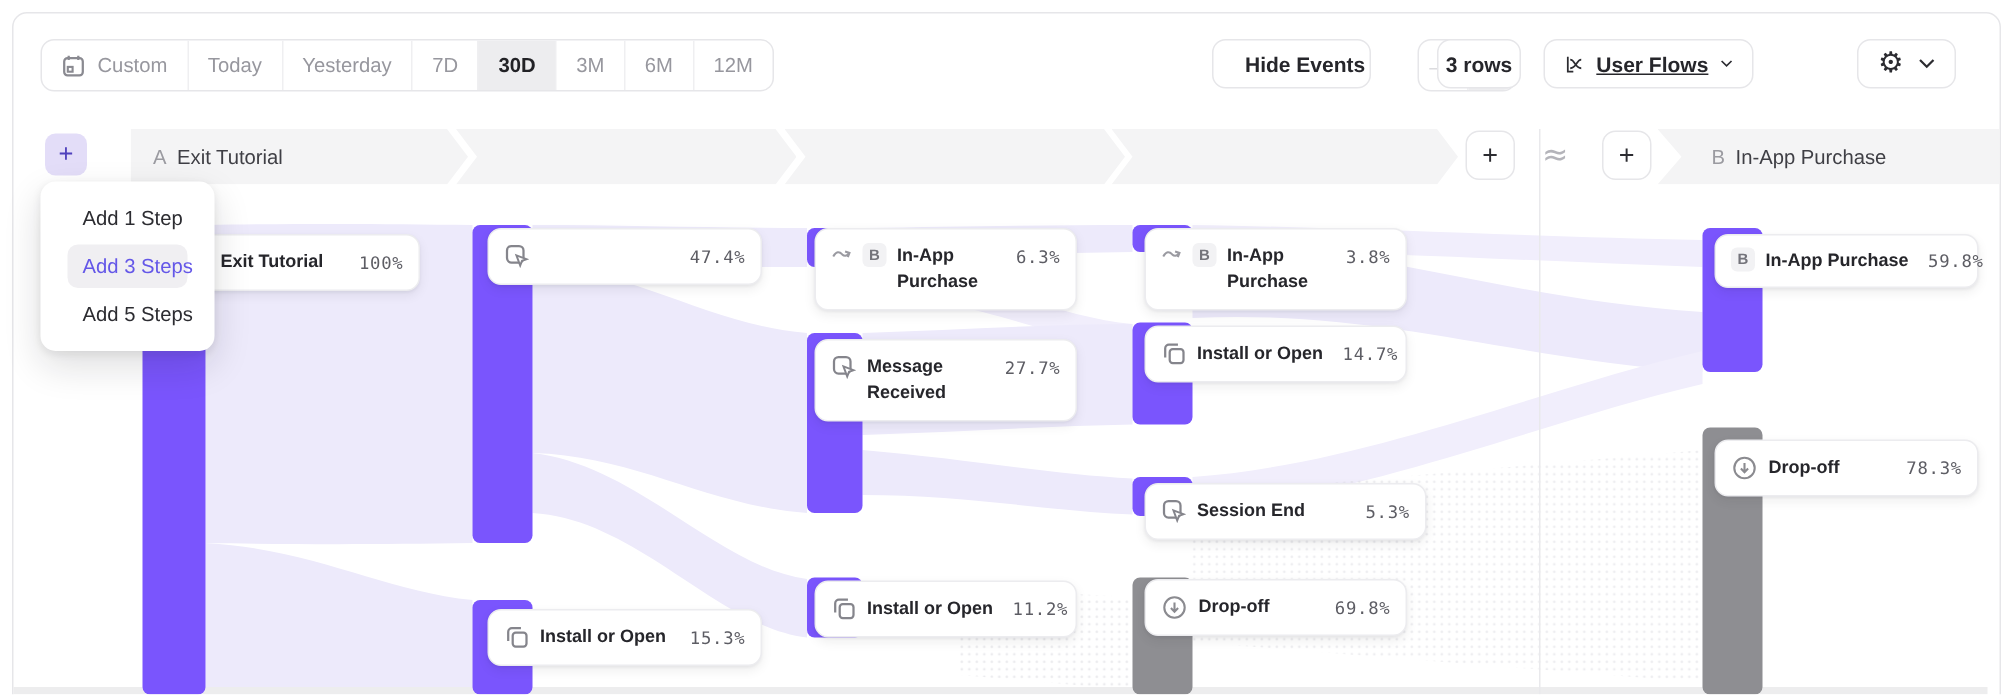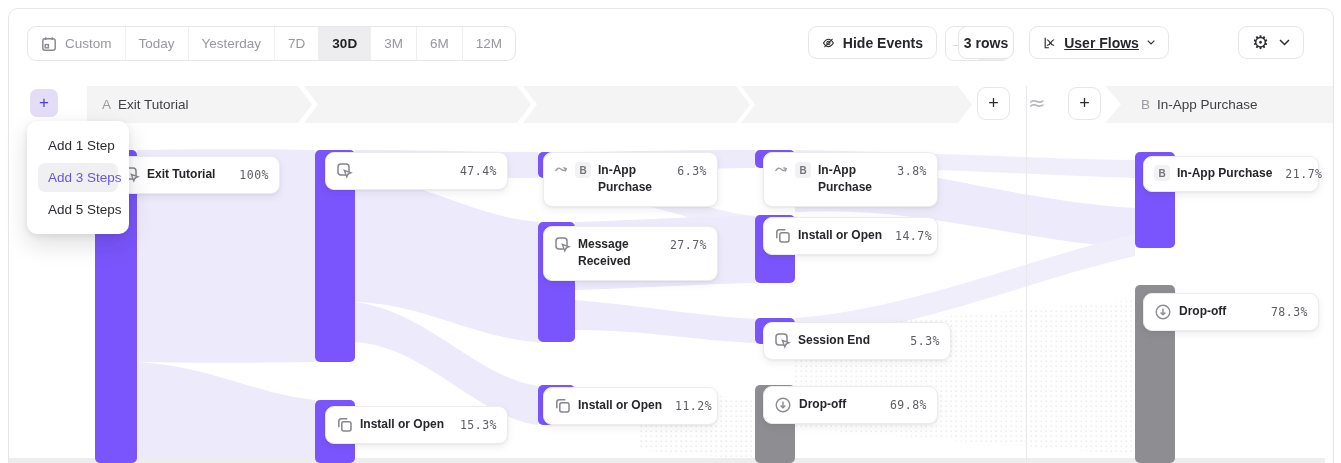--- a/index.html
+++ b/index.html
@@ -55,21 +55,21 @@
   .ctitle{font-size:12px;font-weight:700;color:#26262b;line-height:1.45;flex:0 1 auto;}
   .nw .ctitle{white-space:nowrap;}
   .cpct{margin-left:auto;font-family:"DejaVu Sans Mono",monospace;font-size:11.5px;letter-spacing:.5px;
         color:#5d5d64;white-space:nowrap;padding-left:6px;line-height:1.6;}
   .cicon{flex:none;margin-top:0;display:flex;align-items:center;gap:5px;}
   .bbadge{width:16px;height:16px;border-radius:4px;background:#f2f2f4;color:#74747b;font-size:10px;
           font-weight:700;display:flex;align-items:center;justify-content:center;flex:none;}
 
   
   .menu{position:absolute;left:27px;top:121px;width:92px;background:#fff;border-radius:10px;z-index:10;
-        box-shadow:0 10px 25px rgba(20,20,30,.14),0 2px 6px rgba(20,20,30,.08);padding:9px 5px;}
+        box-shadow:0 10px 25px rgba(20,20,30,.14),0 2px 6px rgba(20,20,30,.08);padding:9px 12px;}
   .mitem{padding:8px 16px;font-size:13.5px;color:#2c2c31;cursor:default;white-space:nowrap;}
   .mitem.hl{margin:2px 6px;padding:7px 10px;border-radius:7px;background:#f0eff2;color:#6457e8;}
   svg{display:block;}
 </style>
 </head>
 <body>
 
 <div class="page">
   <div class="panel"></div>
 
@@ -123,21 +123,21 @@
         <span>3M</span>
       </div>
     <div class="ditem">
         <span>6M</span>
       </div>
     <div class="ditem">
         <span>12M</span>
       </div>
   </div>
 
-  <div class="tbtn" style="left:808px;width:129px;">
+  <div class="tbtn" style="left:808px;width:106px;">
     <svg width="18" height="18" viewBox="0 0 18 18">
       <path d="M2 9 C4.5 5.2 7 3.8 9 3.8 C11 3.8 13.5 5.2 16 9 C13.5 12.8 11 14.2 9 14.2 C7 14.2 4.5 12.8 2 9 Z" fill="none" stroke="#2c2c31" stroke-width="1.4"></path>
       <circle cx="9" cy="9" r="2.3" fill="none" stroke="#2c2c31" stroke-width="1.4"></circle>
       <line x1="3.4" y1="14.8" x2="14.8" y2="3.2" stroke="#2c2c31" stroke-width="1.4"></line>
     </svg>
     <span>Hide Events</span>
   </div>
 
   <div class="segpair" style="left:945px;width:64px;">
     <div class="segcell dim">→←</div>
@@ -303,21 +303,21 @@
           <path d="M9 5.6 V11.6 M6.6 9.4 L9 11.8 L11.4 9.4" fill="none" stroke="#8b8b90" stroke-width="1.4"></path>
         </svg>
     </span>
     <span class="ctitle">Drop-off</span>
     <span class="cpct">69.8%</span>
   </div>
 
   <div class="card nw" style="left:1143px;top:156px;width:176px;padding:8px 10px;">
     <span class="bbadge">B</span>
     <span class="ctitle">In-App Purchase</span>
-    <span class="cpct">21.7%</span>
+    <span class="cpct">59.8%</span>
   </div>
 
   <div class="card nw" style="left:1143px;top:293px;width:176px;">
     <span class="cicon">
       <svg width="18" height="18" viewBox="0 0 18 18">
           <circle cx="9" cy="9" r="6.8" fill="none" stroke="#8b8b90" stroke-width="1.4"></circle>
           <path d="M9 5.6 V11.6 M6.6 9.4 L9 11.8 L11.4 9.4" fill="none" stroke="#8b8b90" stroke-width="1.4"></path>
         </svg>
     </span>
     <span class="ctitle">Drop-off</span>

